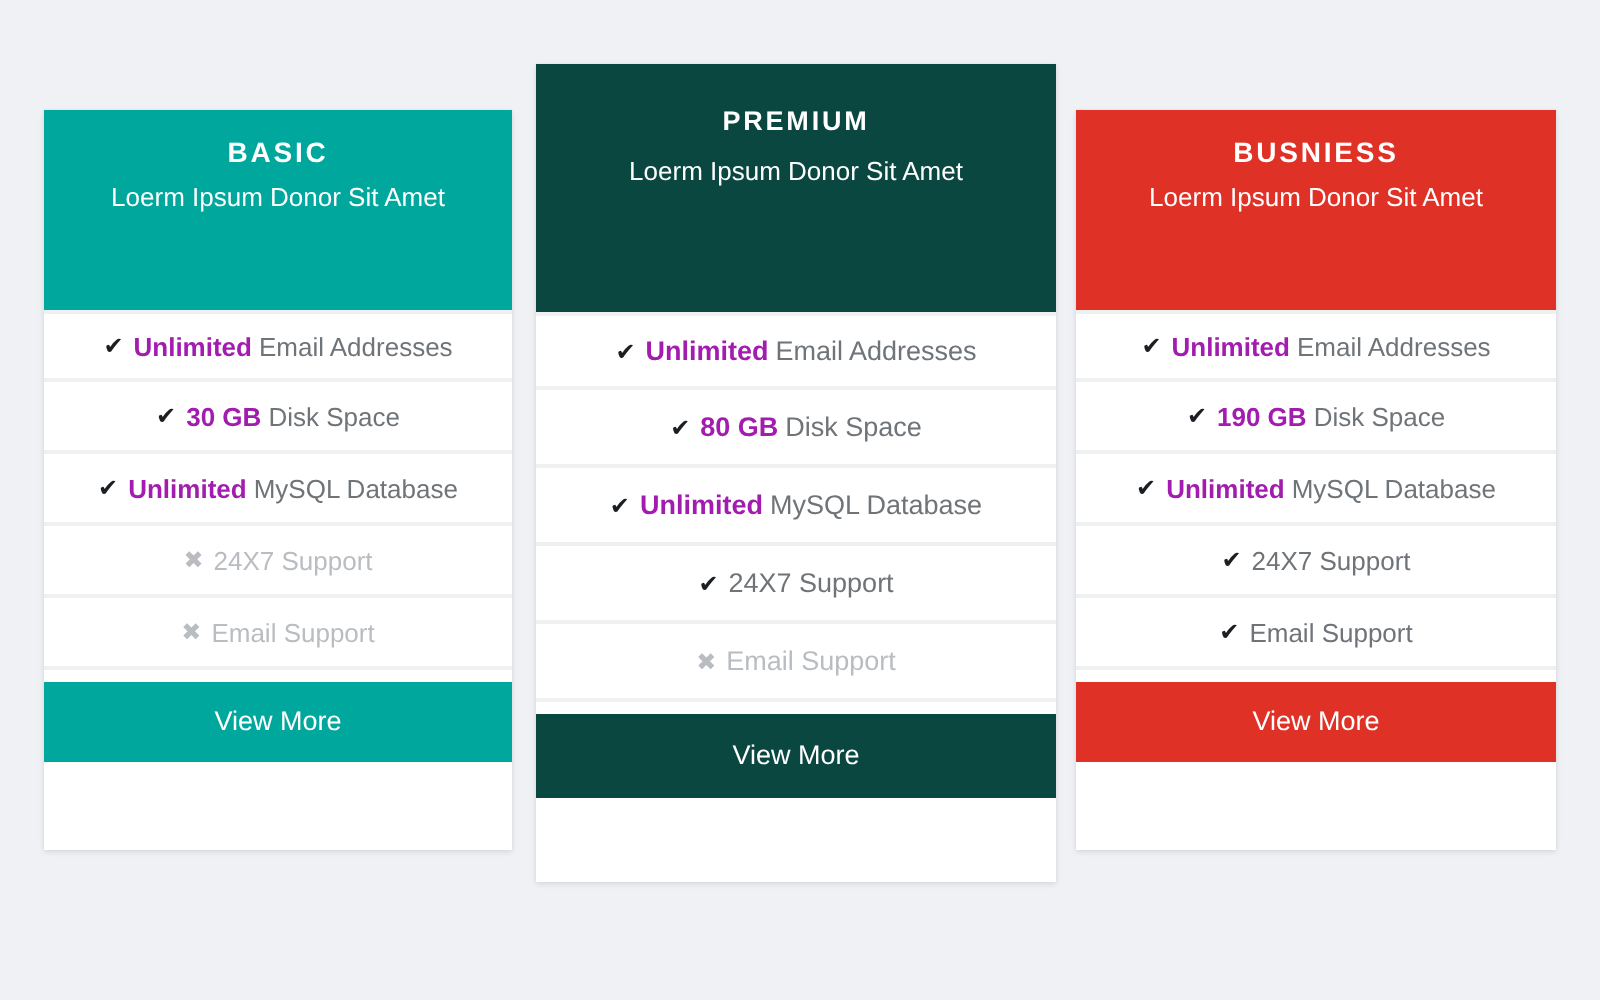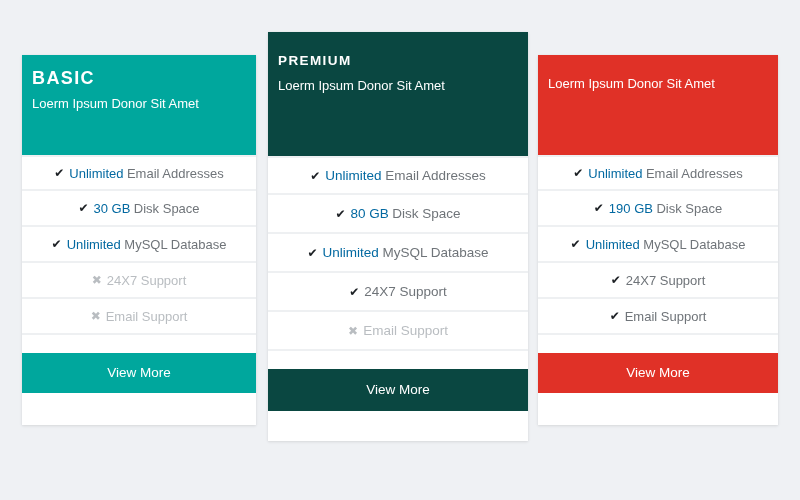--- a/index.html
+++ b/index.html
@@ -31,30 +31,30 @@
     flex-direction: column;
     overflow: hidden;
   }
 
   .card.basic    { left: 22px;  top: 55px; width: 234px; height: 370px; }
   .card.premium  { left: 268px; top: 32px; width: 260px; height: 409px; }
   .card.business { left: 538px; top: 55px; width: 240px; height: 370px; }
 
   
   .card-header {
-    text-align: left;
+    text-align: center;
     color: #ffffff;
     padding: 14px 10px 32px;
   }
   .card.basic    .card-header { background: #00a79d; height: 100px; }
   .card.premium  .card-header { background: #0a4741; height: 124px; padding-top: 22px; }
   .card.business .card-header { background: #e03127; height: 100px; }
 
   .plan-title {
-    font-size: 18px;
+    font-size: 14px;
     font-weight: bold;
     letter-spacing: 1.4px;
     line-height: 1.1;
     margin-bottom: 2px;
   }
   .card.premium .plan-title { font-size: 13.5px; margin-bottom: 4px; }
 
   .price-row {
     display: block;
     line-height: 1;
@@ -104,34 +104,33 @@
     font-size: 12px;
     font-weight: bold;
     margin-right: 5px;
     line-height: 1;
   }
   .feature-item.enabled  .feature-mark { color: #1b1f23; }
   .feature-item.disabled .feature-mark { color: #b9bdc1; }
   .feature-item.disabled { color: #b9bdc1; }
 
   .feature-strong {
-    font-weight: normal;
-    color: #0369a1;
+    font-weight: bold;
+    color: #a21caf;
     margin-right: 3.5px;
   }
 
   
   .card-footer {
     flex: 1 1 auto;
     display: flex;
     flex-direction: column;
     justify-content: flex-start;
     padding-top: 6px;
     background: #ffffff;
-    margin-top: 12px;
   }
   .view-more-button {
     display: block;
     width: 100%;
     border: 0;
     color: #ffffff;
     font-family: inherit;
     font-size: 13.5px;
     text-align: center;
     padding: 12px 0;
@@ -212,20 +211,21 @@
         <span>Email Support</span>
       </li>
     </ul>
     <div class="card-footer">
       <button class="view-more-button">View More</button>
     </div>
   </div>
 
   <div class="card business">
     <div class="card-header">
+      <div class="plan-title">BUSNIESS</div>
       <div class="plan-tagline">Loerm Ipsum Donor Sit Amet</div>
     </div>
     <ul class="feature-list">
       <li class="feature-item enabled">
         <span class="feature-mark">✔</span>
         <span class="feature-strong">Unlimited</span>
         <span>Email Addresses</span>
       </li>
       <li class="feature-item enabled">
         <span class="feature-mark">✔</span>

